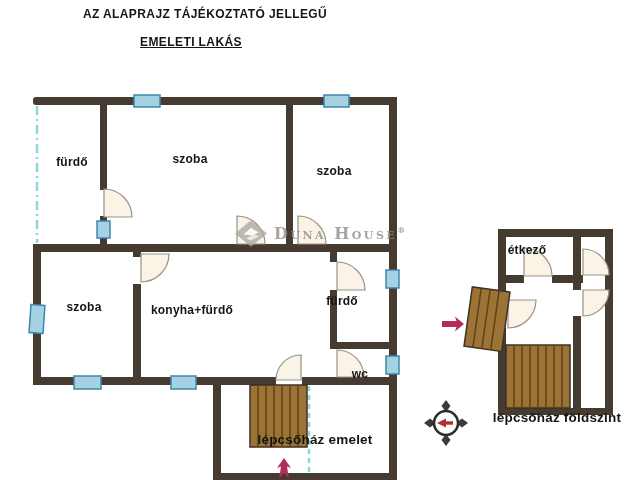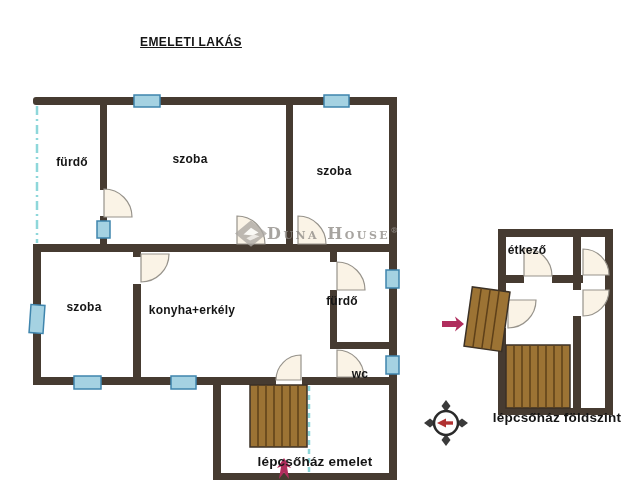--- a/index.html
+++ b/index.html
@@ -4,21 +4,21 @@
 <style>
   html,body{margin:0;padding:0;background:#fff;}
   .stage{position:relative;width:640px;height:480px;background:#ffffff;overflow:hidden;
          font-family:"Liberation Sans",sans-serif;}
   .plan-svg{position:absolute;left:0;top:0;}
   .lbl{position:absolute;transform:translate(-50%,-50%);font-weight:700;color:#151515;
        white-space:nowrap;letter-spacing:.2px;}
   .s12{font-size:12px;}
   .s13{font-size:13.5px;}
   .title-lbl{font-size:12px;letter-spacing:.4px;}
-  .watermark{position:absolute;left:235px;top:220px;display:flex;align-items:center;gap:0;
+  .watermark{position:absolute;left:235px;top:220px;display:flex;align-items:center;gap:7px;
              opacity:.78;pointer-events:none;}
   .wm-text{font-family:"DejaVu Serif","Liberation Serif",serif;font-variant:small-caps;
            font-size:16px;letter-spacing:2.5px;color:#8f8b86;font-weight:600;}
   .wm-reg{font-size:8px;vertical-align:super;color:#8f8b86;}
 </style>
 </head>
 <body>
 
 <div class="stage">
 
@@ -146,30 +146,31 @@
         <path d="M446 434 L450.5 440 L446 446 L441.5 440 Z"></path>
         <path d="M424 423 L430 418.5 L436 423 L430 427.5 Z"></path>
         <path d="M456 423 L462 418.5 L468 423 L462 427.5 Z"></path>
       </g>
       <circle cx="446" cy="423" r="12" fill="#fdfdfd" stroke="#2a2a2a" stroke-width="2.5"></circle>
       <path d="M437 423 L446 418.5 L446 427.5 Z" fill="#b03030"></path>
       <rect x="446" y="421.3" width="7" height="3.4" fill="#b03030"></rect>
     </g>
   </svg>
 
+  <div class="lbl title-lbl" style="left:205px;top:14px;">AZ ALAPRAJZ TÁJÉKOZTATÓ JELLEGŰ</div>
   <div class="lbl title-lbl" style="left:191px;top:42px;text-decoration:underline;">EMELETI LAKÁS</div>
 
   <div class="lbl s12" style="left:72px;top:162px;">fürdő</div>
   <div class="lbl s12" style="left:190px;top:159px;">szoba</div>
   <div class="lbl s12" style="left:334px;top:171px;">szoba</div>
   <div class="lbl s12" style="left:84px;top:307px;">szoba</div>
-  <div class="lbl s12" style="left:192px;top:310px;">konyha+erkély</div>
+  <div class="lbl s12" style="left:192px;top:310px;">konyha+fürdő</div>
   <div class="lbl s12" style="left:342px;top:301px;">fürdő</div>
   <div class="lbl s12" style="left:360px;top:374px;">wc</div>
-  <div class="lbl s13" style="left:315px;top:461px;">lépcsőház emelet</div>
+  <div class="lbl s13" style="left:315px;top:439px;">lépcsőház emelet</div>
 
   <div class="lbl s12" style="left:527px;top:250px;">étkező</div>
   <div class="lbl s13" style="left:557px;top:417px;">lépcsőház földszint</div>
 
   <div class="watermark">
     <svg width="32" height="27" viewBox="0 0 34 28">
       <polygon points="17,0 34,14 17,28 0,14" fill="#aca8a3"></polygon>
       <path d="M9 15 L17 8 L25 13 L19 16 Z" fill="#ffffff" opacity="0.95"></path>
       <path d="M12 19 L20 15 L26 17 L16 21.5 Z" fill="#e9e7e4"></path>
     </svg>

